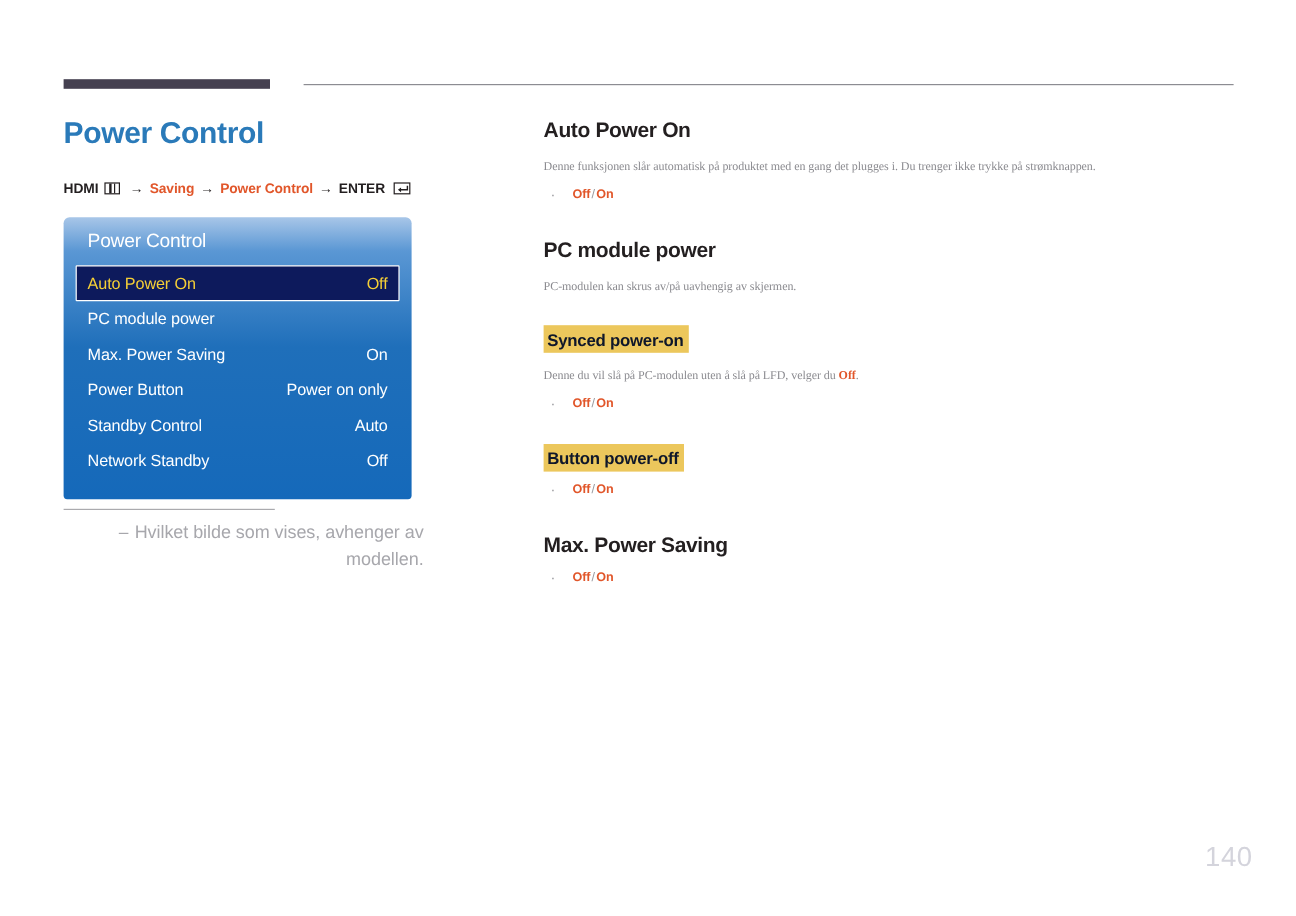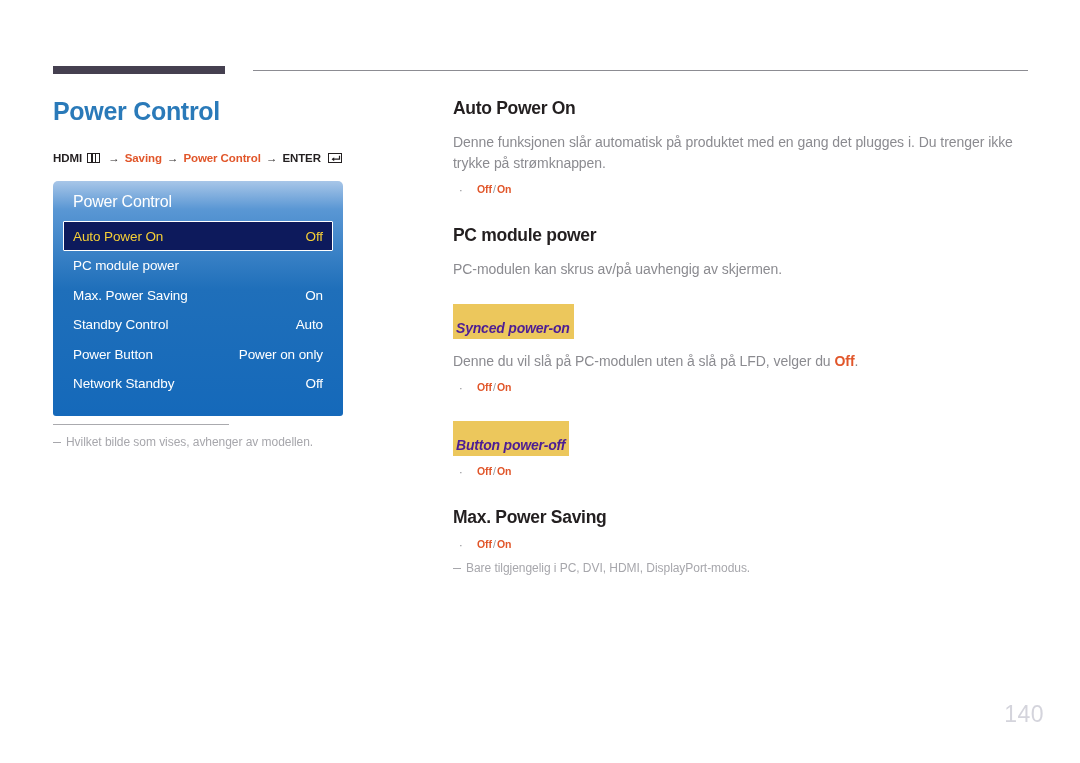--- a/index.html
+++ b/index.html
@@ -156,24 +156,25 @@
     top: 424px;
     width: 300px;
   }
   .fn-rule {
     width: 176px;
     height: 1px;
     background: #aaaaae;
     margin-bottom: 8px;
   }
   .footnote {
-    font-size: 12px;
+    font-size: 15px;
     color: #a7a7ac;
     line-height: 1.5;
     letter-spacing: -0.05px;
+    text-align: right;
   }
   .footnote .dash {
     display: inline-block;
     width: 8px;
     border-top: 1.3px solid #a7a7ac;
     vertical-align: 3px;
     margin-right: 5px;
   }
 
   
@@ -189,33 +190,33 @@
     color: #231f20;
     margin: 0;
     letter-spacing: -0.3px;
     line-height: 1.25;
   }
   .sec-h2.spaced { margin-top: 27px; }
   .sec-h3 {
     display: inline-block;
     font-size: 14px;
     font-weight: bold;
-    color: #4c1d95;
+    color: #0f172a;
     background: #ecc75c;
-    padding: 16px 4px 3px 3px;
+    padding: 4px 4px 3px 3px;
     margin: 24px 0 0 0;
     letter-spacing: -0.2px;
-    font-style: italic;
   }
   .body-p {
-    font-size: 14px;
+    font-size: 10px;
     color: #8b8b90;
     line-height: 1.5;
     margin: 12px 0 0 0;
     letter-spacing: -0.05px;
+    font-family: Liberation Serif, serif;
   }
   .body-p .accent {
     color: #e1562a;
     font-weight: bold;
   }
   .bullet-row {
     display: flex;
     align-items: flex-start;
     margin-top: 9px;
     font-size: 10.5px;
@@ -296,27 +297,27 @@
       <span>PC module power</span>
       <span class="osd-value"></span>
     </div>
 
     <div class="osd-row">
       <span>Max. Power Saving</span>
       <span class="osd-value">On</span>
     </div>
 
     <div class="osd-row">
+      <span>Power Button</span>
+      <span class="osd-value">Power on only</span>
+    </div>
+
+    <div class="osd-row">
       <span>Standby Control</span>
       <span class="osd-value">Auto</span>
-    </div>
-
-    <div class="osd-row">
-      <span>Power Button</span>
-      <span class="osd-value">Power on only</span>
     </div>
 
     <div class="osd-row">
       <span>Network Standby</span>
       <span class="osd-value">Off</span>
     </div>
 
   </div>
 </div>
 
@@ -365,19 +366,16 @@
   </div>
 
   
   <h2 class="sec-h2 spaced">Max. Power Saving</h2>
   <div class="bullet-row">
     <span class="dot">·</span>
     <span>
       <span class="bval">Off</span><span class="bsep">/</span><span class="bval">On</span>
     </span>
   </div>
-  <div class="footnote fn-right">
-    <span class="dash"></span><span>Bare tilgjengelig i </span><span class="accent">PC, DVI, HDMI, DisplayPort</span><span>-modus.</span>
-  </div>
 
 </div>
 
 <div class="page-num">140</div>
 
 </body></html>

